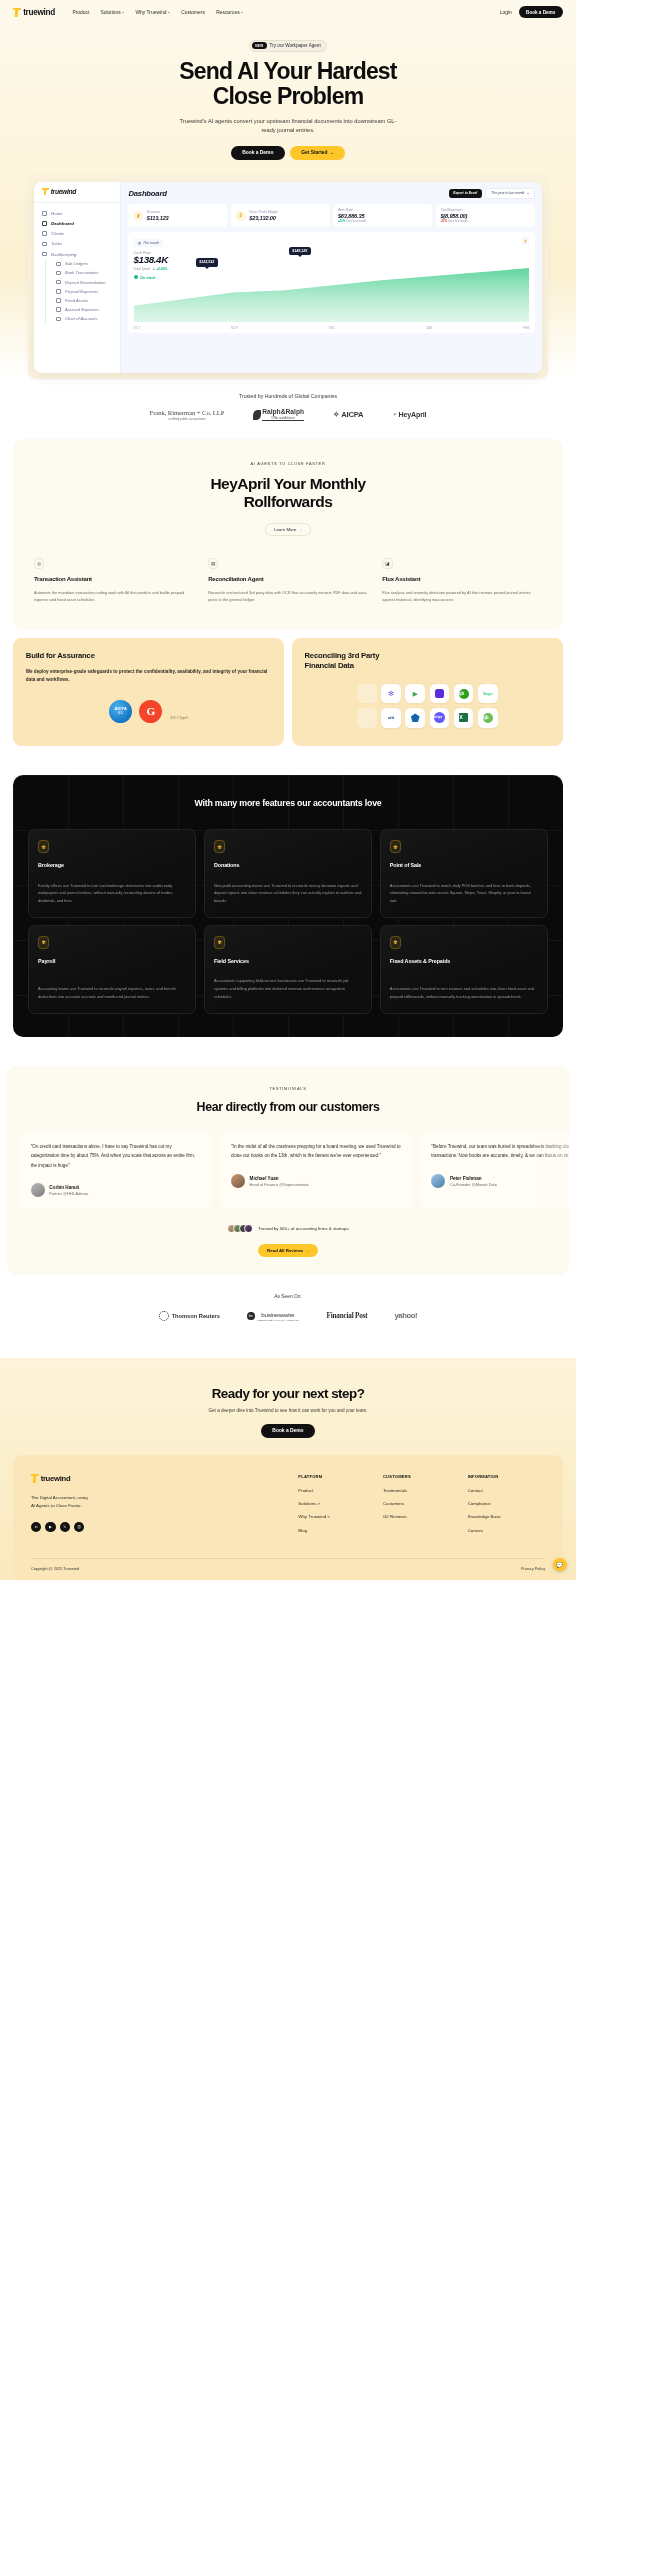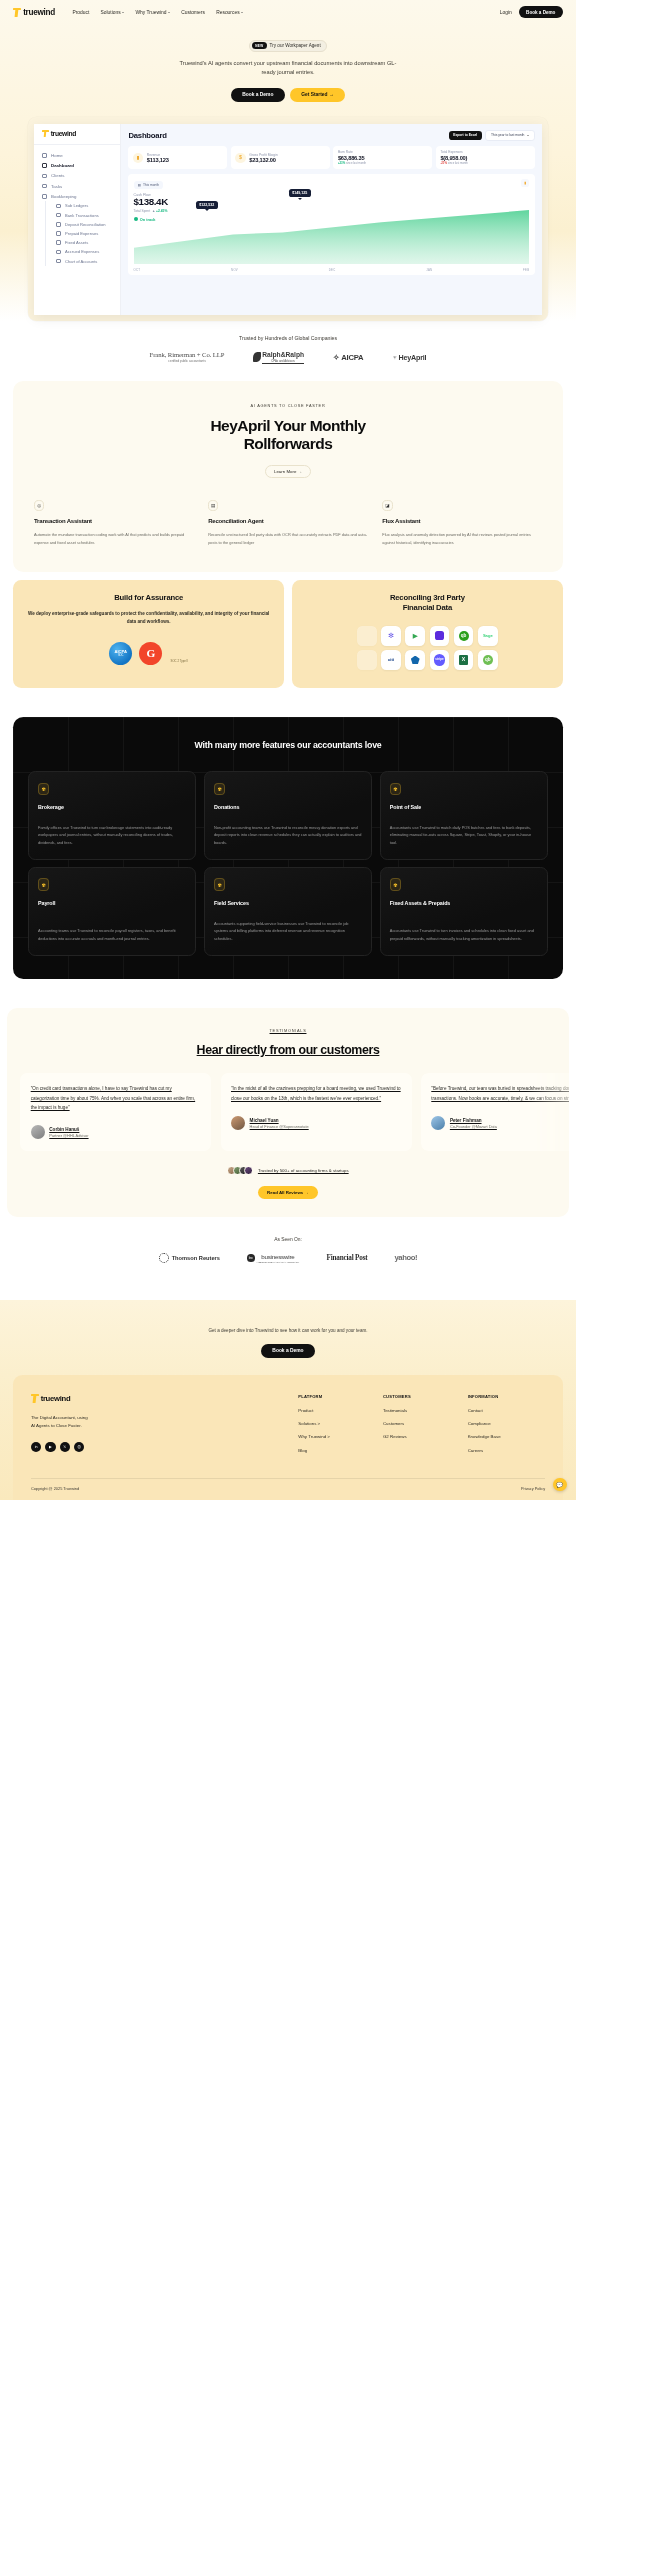--- a/index.html
+++ b/index.html
@@ -69,22 +69,22 @@
     font-family:"Liberation Sans",sans-serif;
   }
 
   
   .dash-outer {
     margin: 15.5px auto 0; width: 520px;
     background:#fbf3dd; border-radius:8.2px; padding:6.2px;
     box-shadow: 0 0 0 0.5px rgba(0,0,0,.03);
   }
   .dash {
-    background:#ffffff; border-radius:1px; overflow:hidden;
-    display:flex; height: 191px; box-shadow:0 3.1px 12.4px rgba(0,0,0,.07);
+    background:#ffffff; border-radius:8px; overflow:hidden;
+    display:flex; height: 191px; box-shadow:0 3.1px 12.4px rgba(0,0,0,.07);font-style:italic;
   }
   .dash-side { width: 87px; border-right:0.5px solid #eef0f5; background:#fff; padding:6.2px 0 0; flex-shrink:0;}
   .dash-side-logo { display:flex;align-items:center;gap:2.1px;padding:0 8.2px 7.2px;border-bottom:0.5px solid #eef0f5;}
   .dash-side-logo .logo-text{font-size:6.7px;}
   .dash-side-logo .logo-mark{width:6.2px;height:7.2px;}
   .dash-side-logo .logo-mark:before{width:6.2px;height:2.1px;}
   .dash-side-logo .logo-mark:after{width:2.1px;height:6.2px;left:1.5px;}
   .side-nav { padding:5.2px 0; }
   .side-item {
     display:flex;align-items:center;gap:4.1px;padding:2.6px 8.2px;
@@ -145,21 +145,21 @@
   .automate h2 { font-size:15.5px;font-weight:700;letter-spacing:-0.5px;line-height:1.18;color:#0d0d0d;margin-bottom:11.3px;}
   .btn-learn{background:#fdfaf0;border:0.5px solid #e9e2cc;border-radius:10.3px;padding:3.1px 8.2px;font-size:4.4px;color:#2b2a26;cursor:pointer;font-family:"Liberation Sans",sans-serif;}
   .agent-grid{display:flex;gap:14.4px;margin-top:21.6px;text-align:left;}
   .agent{flex:1;}
   .agent-ico{width:10.3px;height:11.3px;border:0.5px solid #e9e2cc;border-radius:4.6px;background:#fdfaf0;display:flex;align-items:center;justify-content:center;margin-bottom:7.2px;font-size:4.6px;color:#333;}
   .agent h3{font-size:6px;font-weight:700;color:#141414;margin-bottom:7.2px;letter-spacing:-0.2px;}
   .agent p{font-size:3.9px;line-height:1.85;color:#6b6a63;}
 
   
   .two-col{display:flex;gap:8.2px;margin:8.2px 13.4px 0;}
-  .card-cream{background:#fae6b8;border-radius:8.2px;padding:13.4px 12.4px;text-align:center;position:relative;overflow:hidden;}
+  .card-cream{background:#fae6b8;border-radius:8.2px;padding:13.4px 12.4px;text-align:left;position:relative;overflow:hidden;}
   .card-cream.left{width:calc(50% - 4.1px);}
   .card-cream.right{width:calc(50% - 4.1px);}
   .card-cream h3{font-size:7.7px;font-weight:700;color:#141414;letter-spacing:-0.2px;margin-bottom:7.2px;line-height:1.25;}
   .card-cream p{font-size:4.6px;font-weight:700;line-height:1.75;color:#2f2c24;}
   .badges{display:flex;align-items:center;justify-content:center;gap:7.2px;margin-top:15.5px;}
   .badge-soc{width:23px;height:23px;border-radius:50%;background:radial-gradient(circle at 35% 32%,#4db3f0,#1375c4 70%);display:flex;flex-direction:column;align-items:center;justify-content:center;color:#fff;}
   .badge-soc b{font-size:4.1px;line-height:1;}
   .badge-soc span{font-size:2.6px;line-height:1.2;}
   .badge-g{width:23px;height:23px;border-radius:50%;background:#f2452a;display:flex;align-items:center;justify-content:center;color:#fff;font-size:11.3px;font-weight:700;font-family:"Liberation Serif",serif;}
   .badge-cap{font-size:2.8px;color:#7a6a3d;margin-left:1px;align-self:flex-end;margin-bottom:2.1px;}
@@ -177,21 +177,21 @@
     background-size:55px 55px;pointer-events:none;
   }
   .dark-sec h2{position:relative;text-align:center;color:#fff;font-size:8.8px;font-weight:700;letter-spacing:-0.2px;margin-bottom:21.6px;}
   .feat-grid{position:relative;display:grid;grid-template-columns:repeat(3,1fr);gap:7.2px;}
   .feat{background:linear-gradient(160deg,#171717 0%,#0e0e0e 60%);border:0.5px solid #232323;border-radius:7.2px;padding:10.3px 9.3px 12.4px;min-height:76px;display:flex;flex-direction:column;}
   .feat-ico{width:11.3px;height:12.4px;border-radius:4.1px;background:rgba(255,198,41,.1);border:0.5px solid rgba(255,198,41,.25);display:flex;align-items:center;justify-content:center;color:#FFC629;font-size:5.2px;margin-bottom:9.3px;}
   .feat h4{color:#fff;font-size:5.4px;font-weight:700;margin-bottom:13.4px;letter-spacing:-0.1px;}
   .feat p{color:#9a9a9a;font-size:3.9px;line-height:1.95;margin-top:auto;}
 
   
-  .testi-sec{margin:29px 7px 0;background:#fdfaf0;border-radius:10.3px;padding:20.6px 13.4px 17.5px;text-align:center;position:relative;overflow:hidden;text-decoration:underline;}
+  .testi-sec{margin:29px 7px 0;background:#fdfaf0;border-radius:10.3px;padding:20.6px 13.4px 17.5px;text-align:center;position:relative;overflow:hidden;}
   .testi-sec h2{font-size:12.4px;font-weight:700;letter-spacing:-0.4px;color:#0d0d0d;margin-bottom:16.5px;}
   .testi-row{display:flex;gap:9.3px;position:relative;}
   .testi{background:#fffdf6;border-radius:7.2px;padding:11.3px 10.3px;text-align:left;width:191px;flex-shrink:0;}
   .testi.third{-webkit-mask-image:linear-gradient(to right,#000 55%,transparent 100%);mask-image:linear-gradient(to right,#000 55%,transparent 100%);}
   .testi-quote{font-size:4.6px;line-height:2.0;color:#2b2a26;margin-bottom:13.4px;}
   .testi-foot{display:flex;align-items:center;gap:4.6px;}
   .avatar{width:14px;height:14px;border-radius:50%;flex-shrink:0;}
   .av1{background:linear-gradient(145deg,#b9b9b9,#7d7d7d);}
   .av2{background:linear-gradient(145deg,#cf9b72,#6e5642);}
   .av3{background:linear-gradient(145deg,#9fc7e8,#4a7ea8);}
@@ -280,20 +280,24 @@
         <span class="login-link">Login</span>
         <button class="btn-dark">Book a Demo</button>
       </div>
     </div>
 
     <div class="hero">
       <div class="pill">
         <span class="pill-badge">NEW</span>
         <span class="pill-text">Try our Workpaper Agent</span>
       </div>
+      <h1>
+        <span>Send AI Your Hardest</span><br>
+        <span>Close Problem</span>
+      </h1>
       <div class="hero-sub" style="max-width:222px;margin:0 auto 10.3px;">Truewind's AI agents convert your upstream financial documents into downstream GL-ready journal entries.</div>
       <div class="hero-cta">
         <button class="btn-pill-dark">Book a Demo</button>
         <button class="btn-pill-yellow">Get Started →</button>
       </div>
     </div>
 
     <div class="dash-outer">
       <div class="dash">
 
@@ -647,20 +651,21 @@
       <div class="pr pr-fp">
         <span>Financial Post</span>
       </div>
       <div class="pr pr-yahoo">
         <span>yahoo!</span>
       </div>
     </div>
   </div>
 
   <div class="cta">
+    <h2>Ready for your next step?</h2>
     <p>Get a deeper dive into Truewind to see how it can work for you and your team.</p>
     <button class="btn-pill-dark">Book a Demo</button>
   </div>
 
   <div class="footer">
     <div class="footer-card">
       <div class="footer-top">
         <div class="f-brand">
           <div class="logo">
             <span class="logo-mark"></span>

